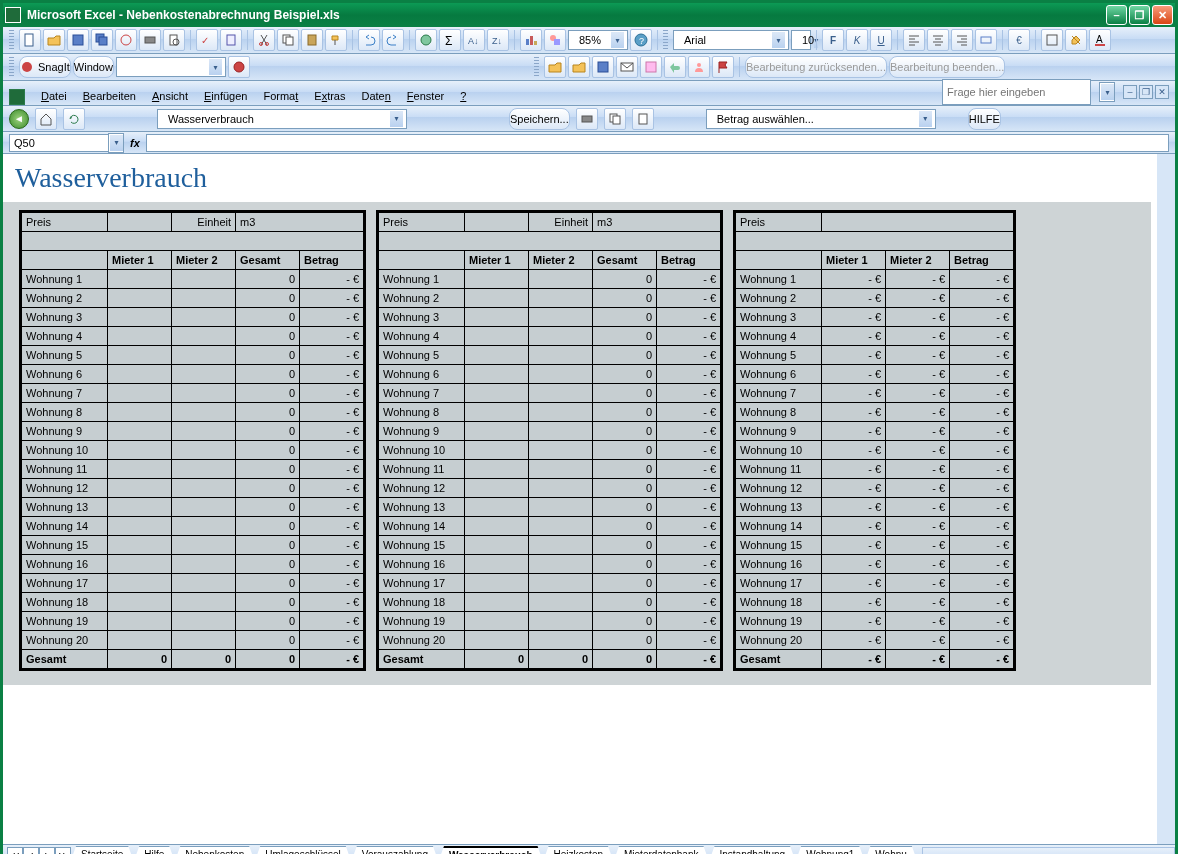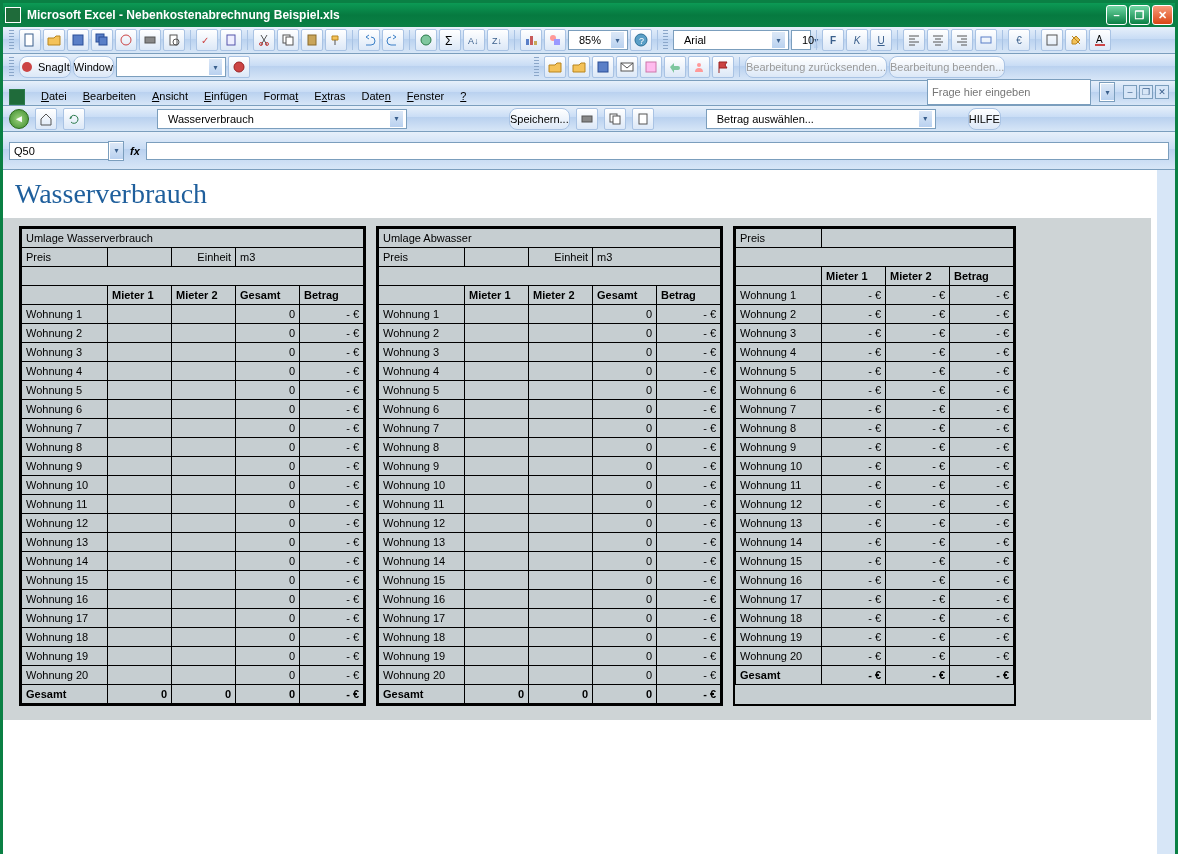--- a/index.html
+++ b/index.html
@@ -51,33 +51,33 @@
   display: flex; align-items: center; justify-content: center; font-size: 8px; color: #3a5f8c; }
 .menubar {
   background: linear-gradient(to bottom,#e7f0fa,#c8dcf5 45%,#b9d1ef 46%,#d7e6f7);
   border-bottom: 1px solid #7b9ebd; display: flex; align-items: flex-end;
   height: 25px; padding: 0 6px;
 }
 .menubar .xlicon { width: 16px; height: 16px; background: #1f6b3a; border: 1px solid #2a7a4a; margin-right: 8px; }
 .mitem { padding: 3px 8px; font-size: 11px; color: #000; }
 .mitem u { text-decoration: underline; }
 .menubar .right { margin-left: auto; display: flex; align-items: center; gap: 8px; }
-.askbox { width: 164px; height: 18px; background: #fff; border: 1px solid #7b9ebd; font-size: 11px; color: #999; padding: 12px 4px; }
+.askbox { width: 149px; height: 18px; background: #fff; border: 1px solid #7b9ebd; font-size: 11px; color: #999; padding: 12px 4px; }
 .smallwbtns { display: flex; gap: 2px; }
 .smbtn { width: 14px; height: 14px; border: 1px solid #7b9ebd; background: #d7e6f7; font-size: 9px; display: flex; align-items: center; justify-content: center; color: #3a5f8c; }
 .navrow {
   background: linear-gradient(to bottom,#e7f0fa,#c8dcf5 45%,#b9d1ef 46%,#d7e6f7);
   border-bottom: 1px solid #7b9ebd; display: flex; align-items: center;
   height: 26px; padding: 2px 6px; gap: 6px;
 }
 .navbtn { width: 20px; height: 20px; border-radius: 50%; background: radial-gradient(circle,#9ed47f,#3a8a2a); border: 1px solid #2a6a1a; display: flex; align-items: center; justify-content: center; color: #fff; font-size: 10px; }
 .addrbar {
   background: linear-gradient(to bottom,#e7f0fa,#c8dcf5 45%,#b9d1ef 46%,#d7e6f7);
   border-bottom: 1px solid #7b9ebd; display: flex; align-items: center;
-  height: 38px; padding: 0 6px; font-size: 11px;
+  height: 22px; padding: 0 6px; font-size: 11px;
 }
 .namebox { width: 100px; background: #fff; border: 1px solid #7b9ebd; height: 18px; padding: 0 4px; display: flex; align-items: center; }
 .fxicon { margin: 0 6px; font-style: italic; font-weight: bold; color: #000; }
 .fxbar { flex: 1; background: #fff; border: 1px solid #7b9ebd; height: 18px; }
 .content {
   background: #fff; position: relative; height: 690px; overflow: hidden;
   border-right: 18px solid #d7e6f7;
 }
 .sheet { padding: 14px 16px; background: #ced4d6; width: 1148px; position: relative; }
 .bighead { font-size: 28px; color: #1f5f9c; font-family: Verdana; margin-bottom: 18px; background: #fff; padding: 8px 12px; margin: -14px -16px 8px -16px; }
@@ -467,23 +467,20 @@
 
   <div class="content">
     <div class="sheet">
       <div class="bighead">Wasserverbrauch</div>
 
       <div class="tables" id="tables-container">
           <div class="tblwrap">
             <table>
               <tbody>
                 <tr>
-                  <td class="title" colspan="5">Umlage Wasserverbrauch</td>
-                </tr>
-                <tr>
                   <td style="width:86px">Preis</td>
                   <td></td>
                   <td class="r">Einheit</td>
                   <td colspan="2">m3</td>
                 </tr>
                 <tr>
                   <td colspan="5">&nbsp;</td>
                 </tr>
                 <tr>
                   <th style="width:86px"></th>
@@ -638,23 +635,20 @@
                   <td class="r">0</td>
                   <td class="r">0</td>
                   <td class="r">-   €</td>
                 </tr>
               </tbody>
             </table>
           </div>
           <div class="tblwrap">
             <table>
               <tbody>
-                <tr>
-                  <td class="title" colspan="5">Umlage Abwasser</td>
-                </tr>
                 <tr>
                   <td style="width:86px">Preis</td>
                   <td></td>
                   <td class="r">Einheit</td>
                   <td colspan="2">m3</td>
                 </tr>
                 <tr>
                   <td colspan="5">&nbsp;</td>
                 </tr>
                 <tr>

